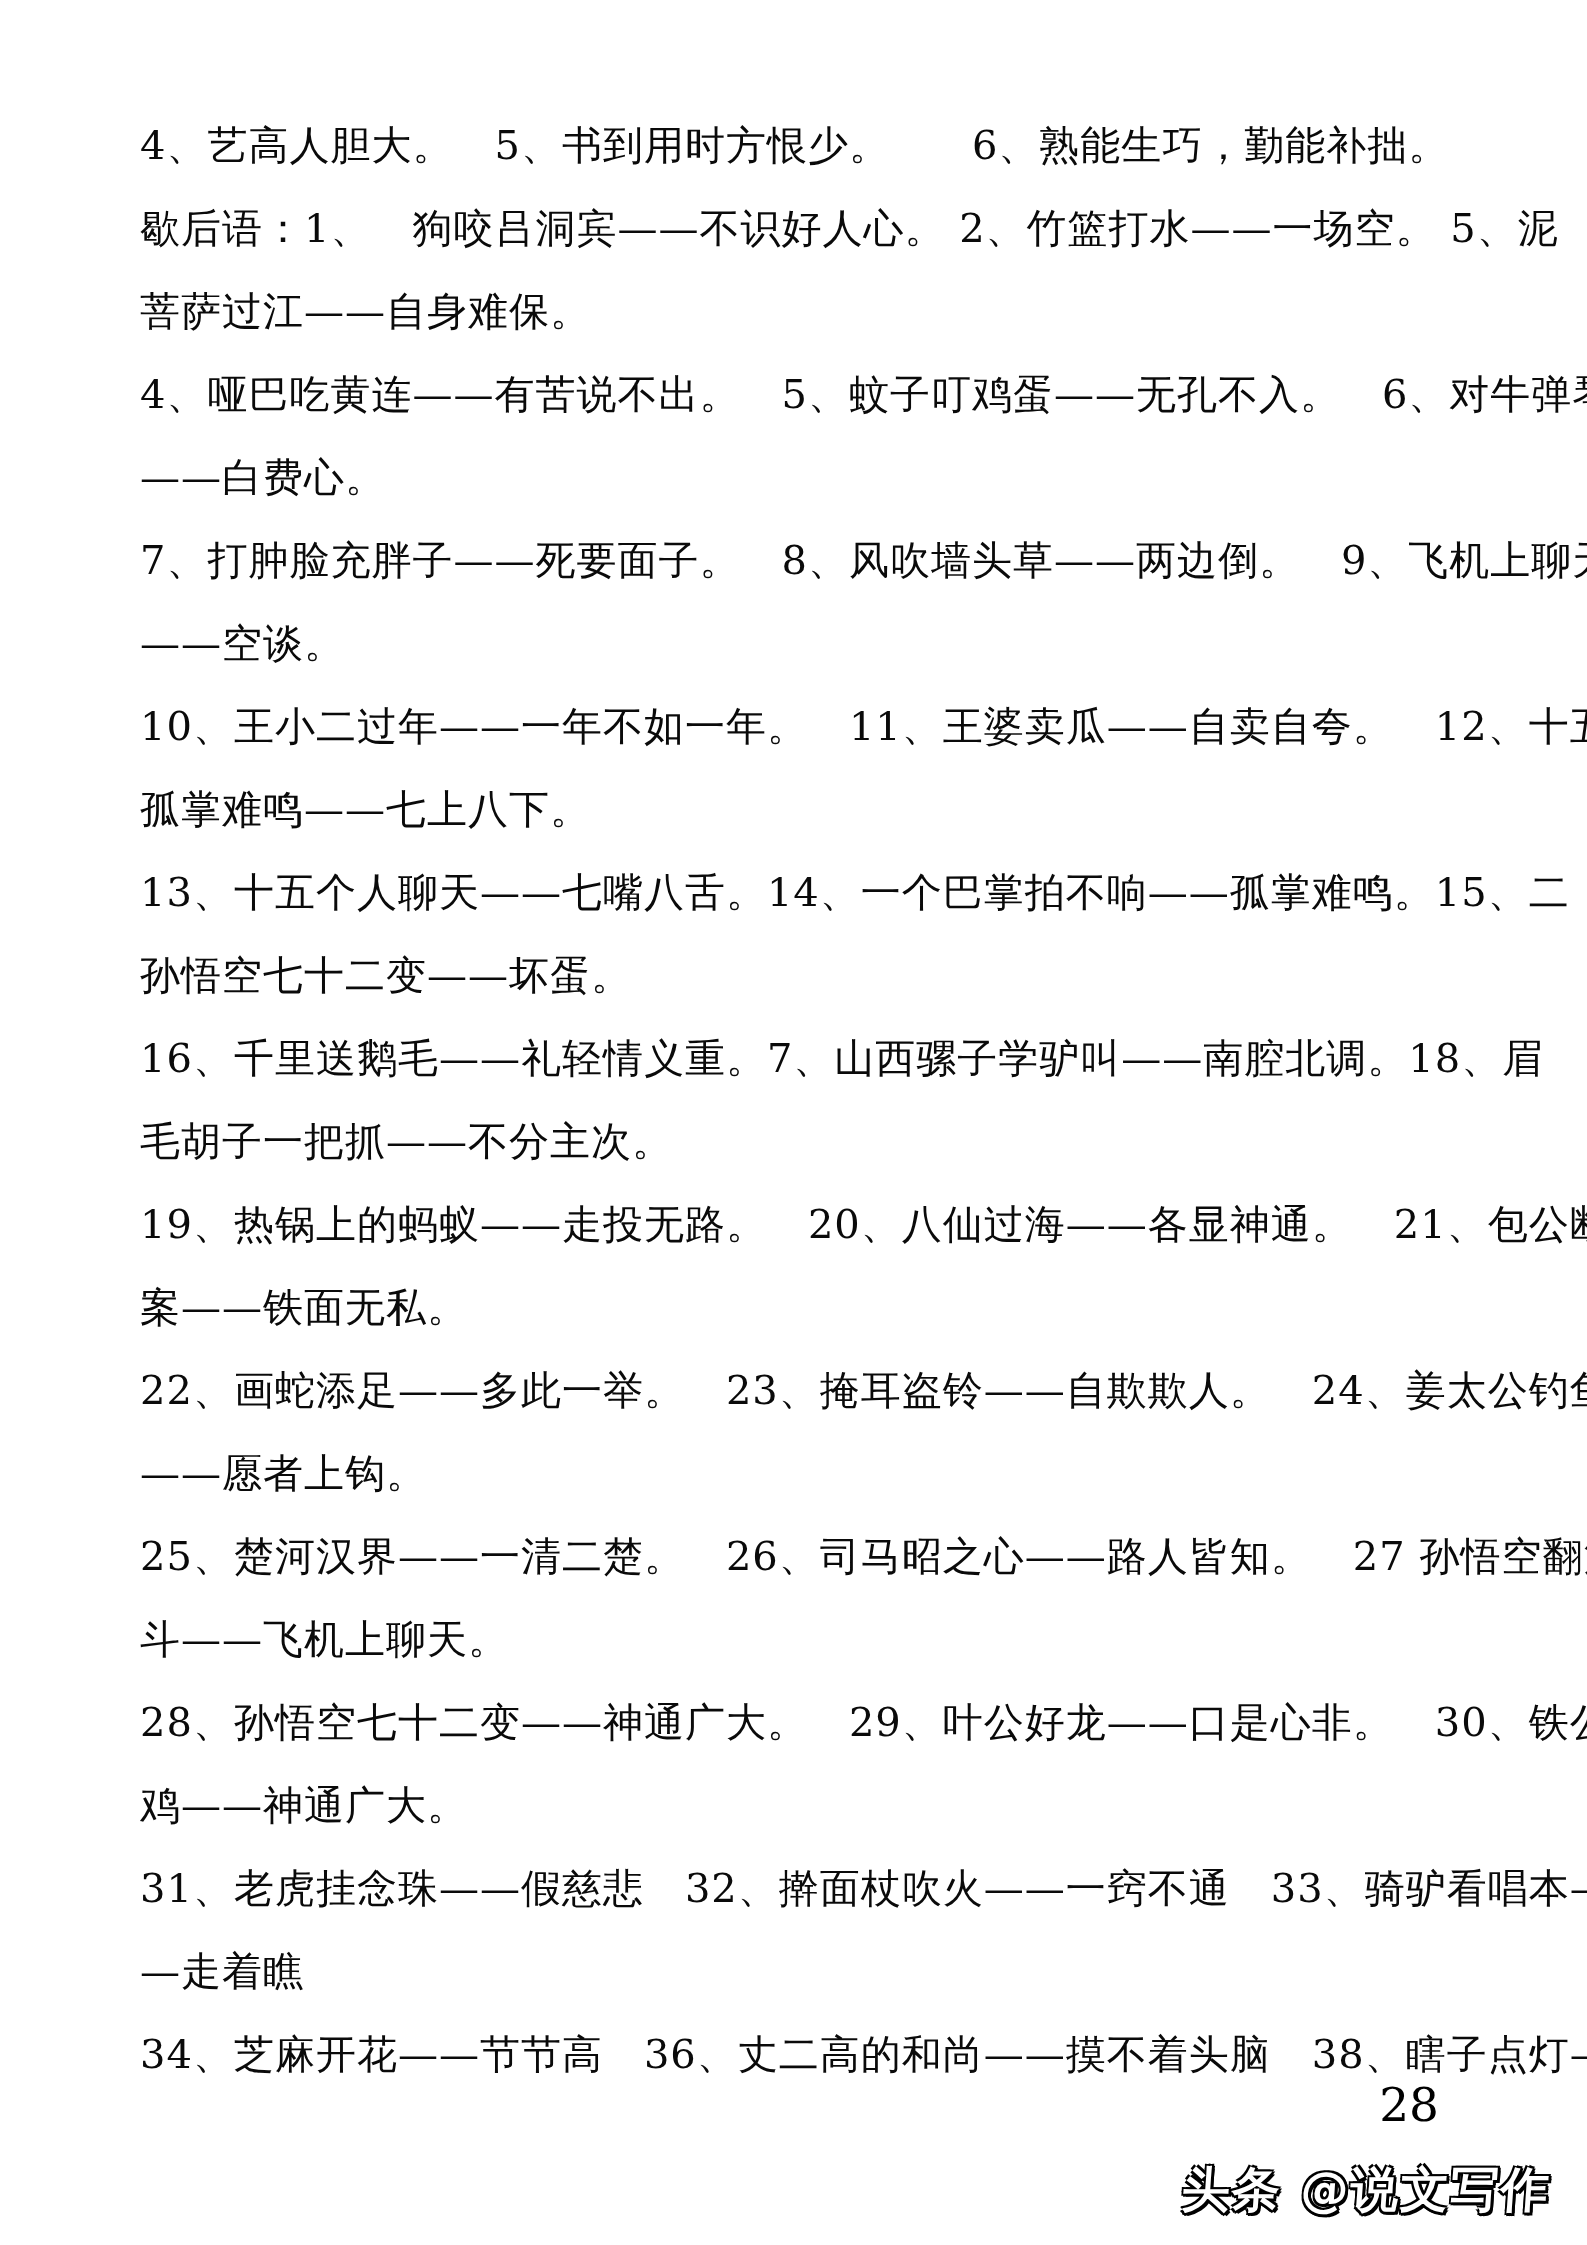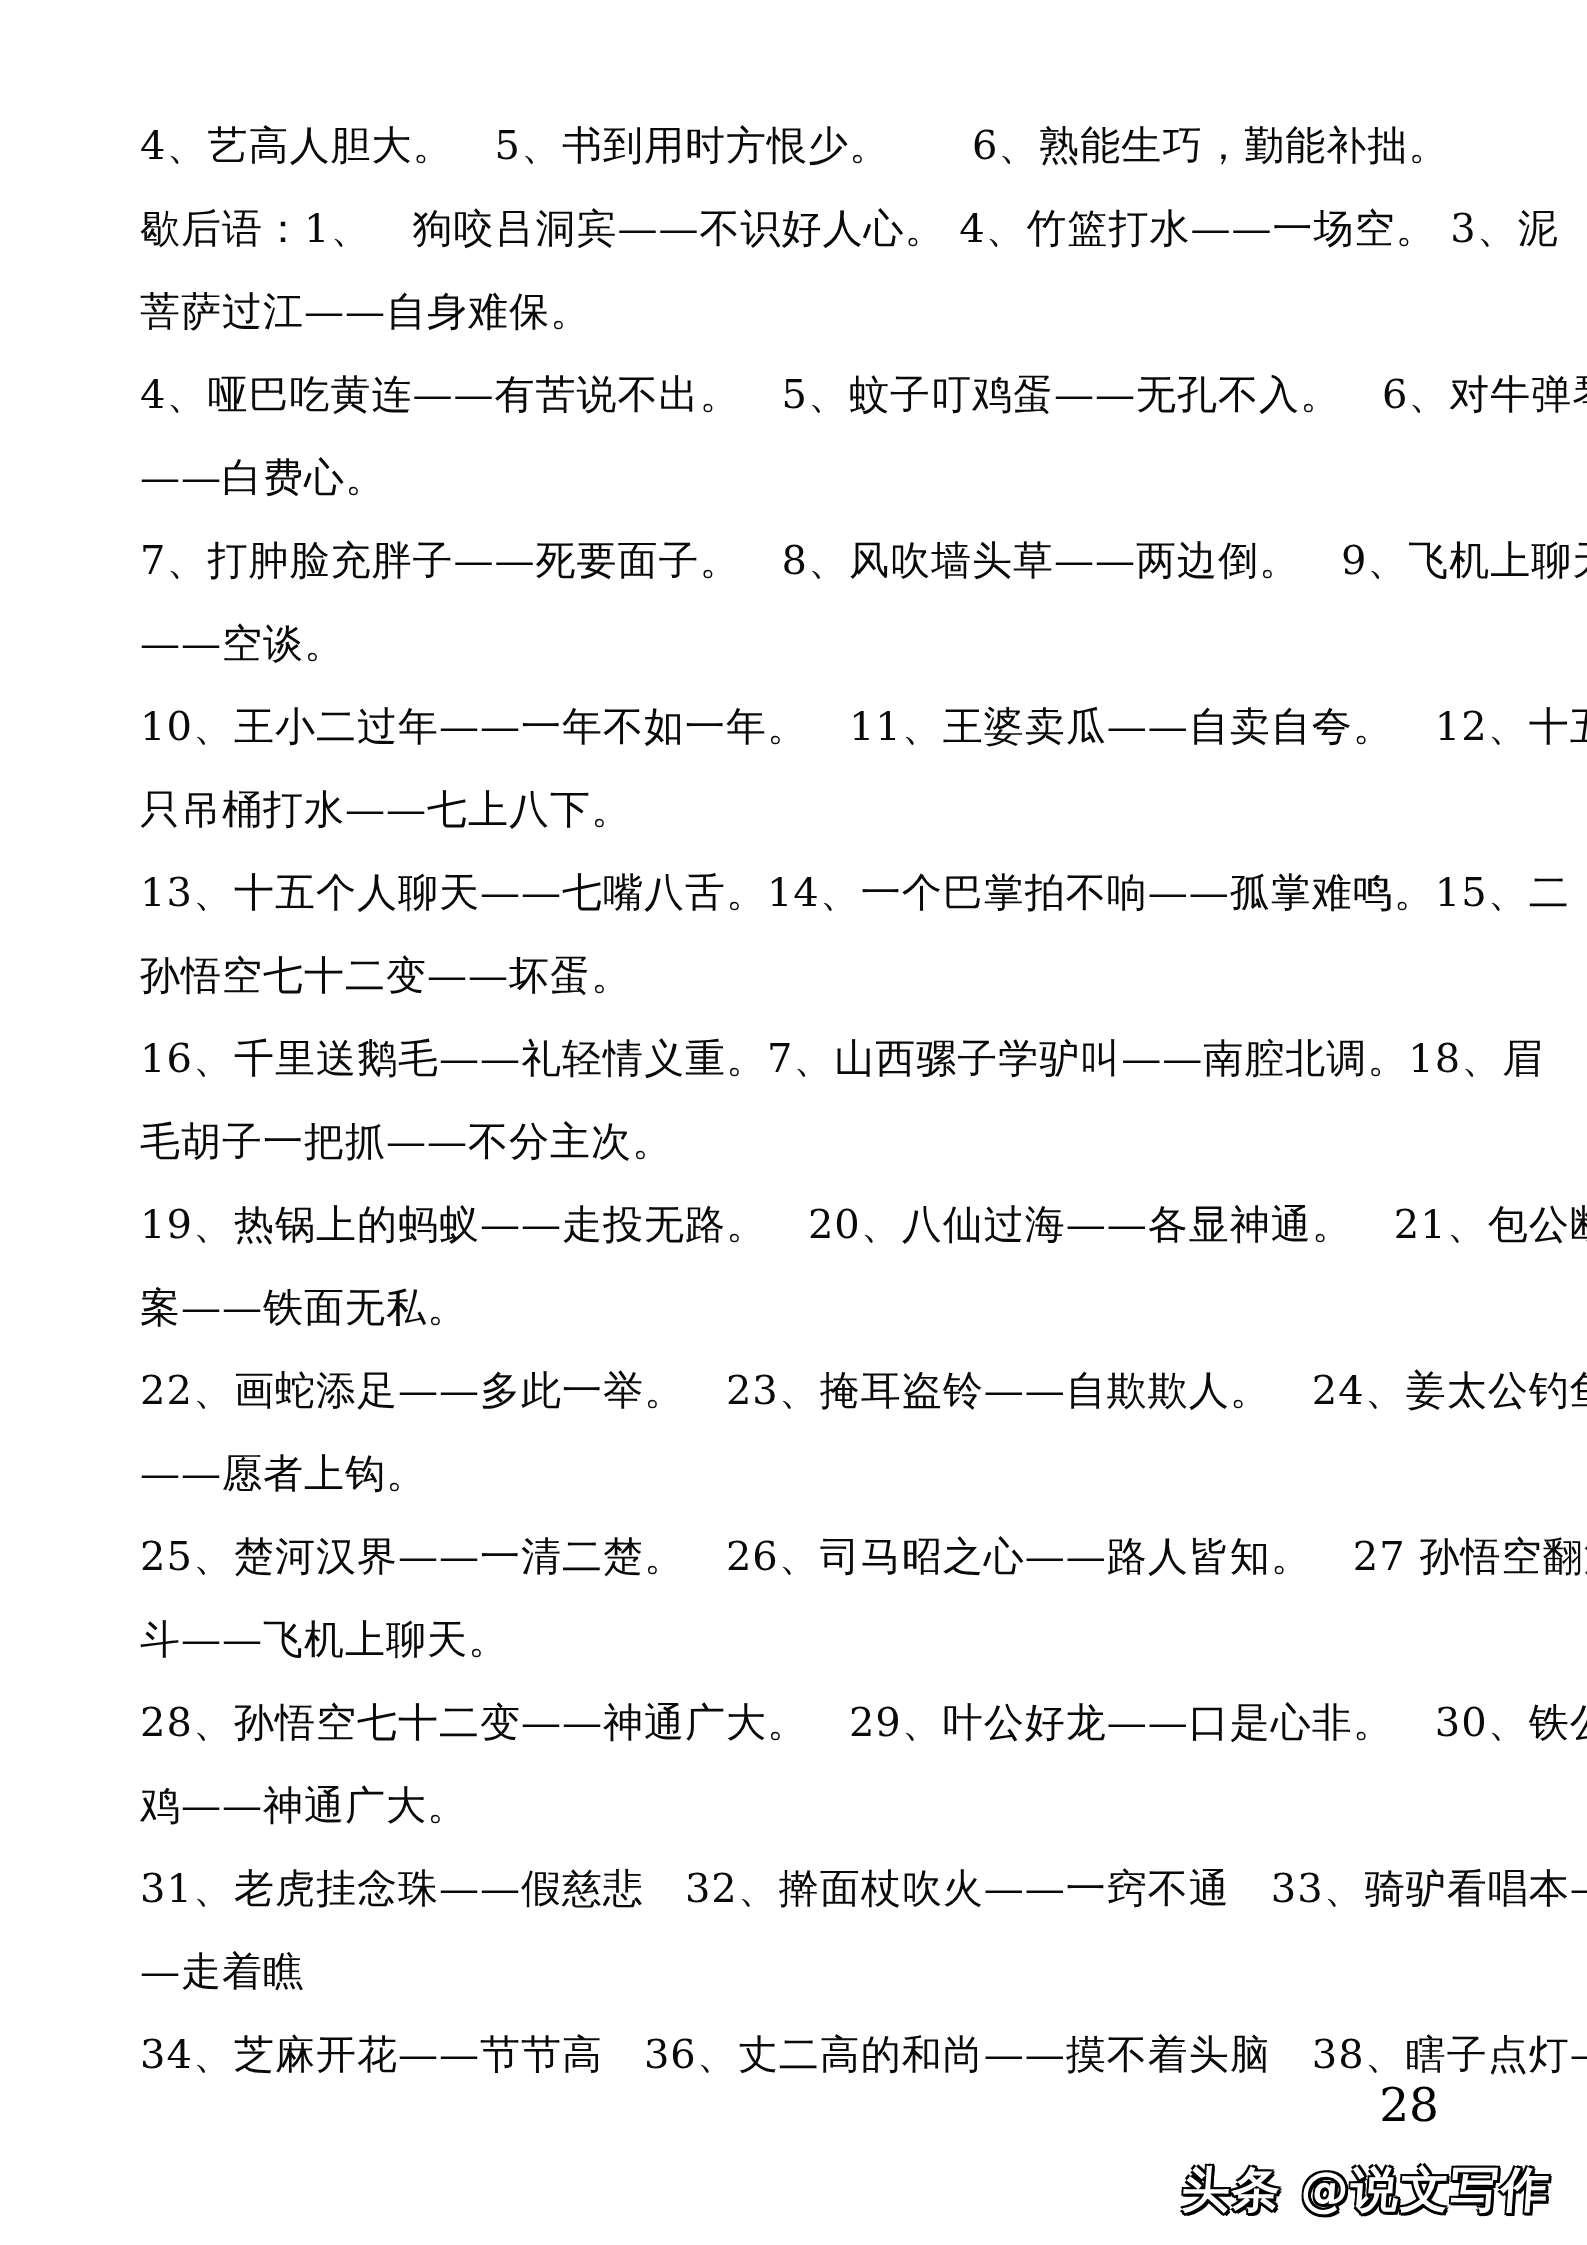--- a/index.html
+++ b/index.html
@@ -60,28 +60,28 @@
        3px  0   0 #000,
        3px  3px 0 #000;
   }
 </style>
 </head>
 <body>
 
 <div class="page">
   <div class="content">
     <p class="line">4、艺高人胆大。　5、书到用时方恨少。　　6、熟能生巧，勤能补拙。</p>
-    <p class="line">歇后语：1、　狗咬吕洞宾——不识好人心。 4、竹篮打水——一场空。 3、泥</p>
+    <p class="line">歇后语：1、　狗咬吕洞宾——不识好人心。 2、竹篮打水——一场空。 5、泥</p>
     <p class="line">菩萨过江——自身难保。</p>
     <p class="line">4、哑巴吃黄连——有苦说不出。　5、蚊子叮鸡蛋——无孔不入。　6、对牛弹琴</p>
     <p class="line">——白费心。</p>
     <p class="line">7、打肿脸充胖子——死要面子。　8、风吹墙头草——两边倒。　9、飞机上聊天</p>
     <p class="line">——空谈。</p>
     <p class="line">10、王小二过年——一年不如一年。　11、王婆卖瓜——自卖自夸。　12、十五</p>
-    <p class="line">只吊桶打水——七上八下。</p>
+    <p class="line">孤掌难鸣——七上八下。</p>
     <p class="line">13、十五个人聊天——七嘴八舌。14、一个巴掌拍不响——孤掌难鸣。15、二</p>
     <p class="line">孙悟空七十二变——坏蛋。</p>
     <p class="line">16、千里送鹅毛——礼轻情义重。7、山西骡子学驴叫——南腔北调。18、眉</p>
     <p class="line">毛胡子一把抓——不分主次。</p>
     <p class="line">19、热锅上的蚂蚁——走投无路。　20、八仙过海——各显神通。　21、包公断</p>
     <p class="line">案——铁面无私。</p>
     <p class="line">22、画蛇添足——多此一举。　23、掩耳盗铃——自欺欺人。　24、姜太公钓鱼</p>
     <p class="line">——愿者上钩。</p>
     <p class="line">25、楚河汉界——一清二楚。　26、司马昭之心——路人皆知。　27 孙悟空翻筋</p>
     <p class="line">斗——飞机上聊天。</p>

